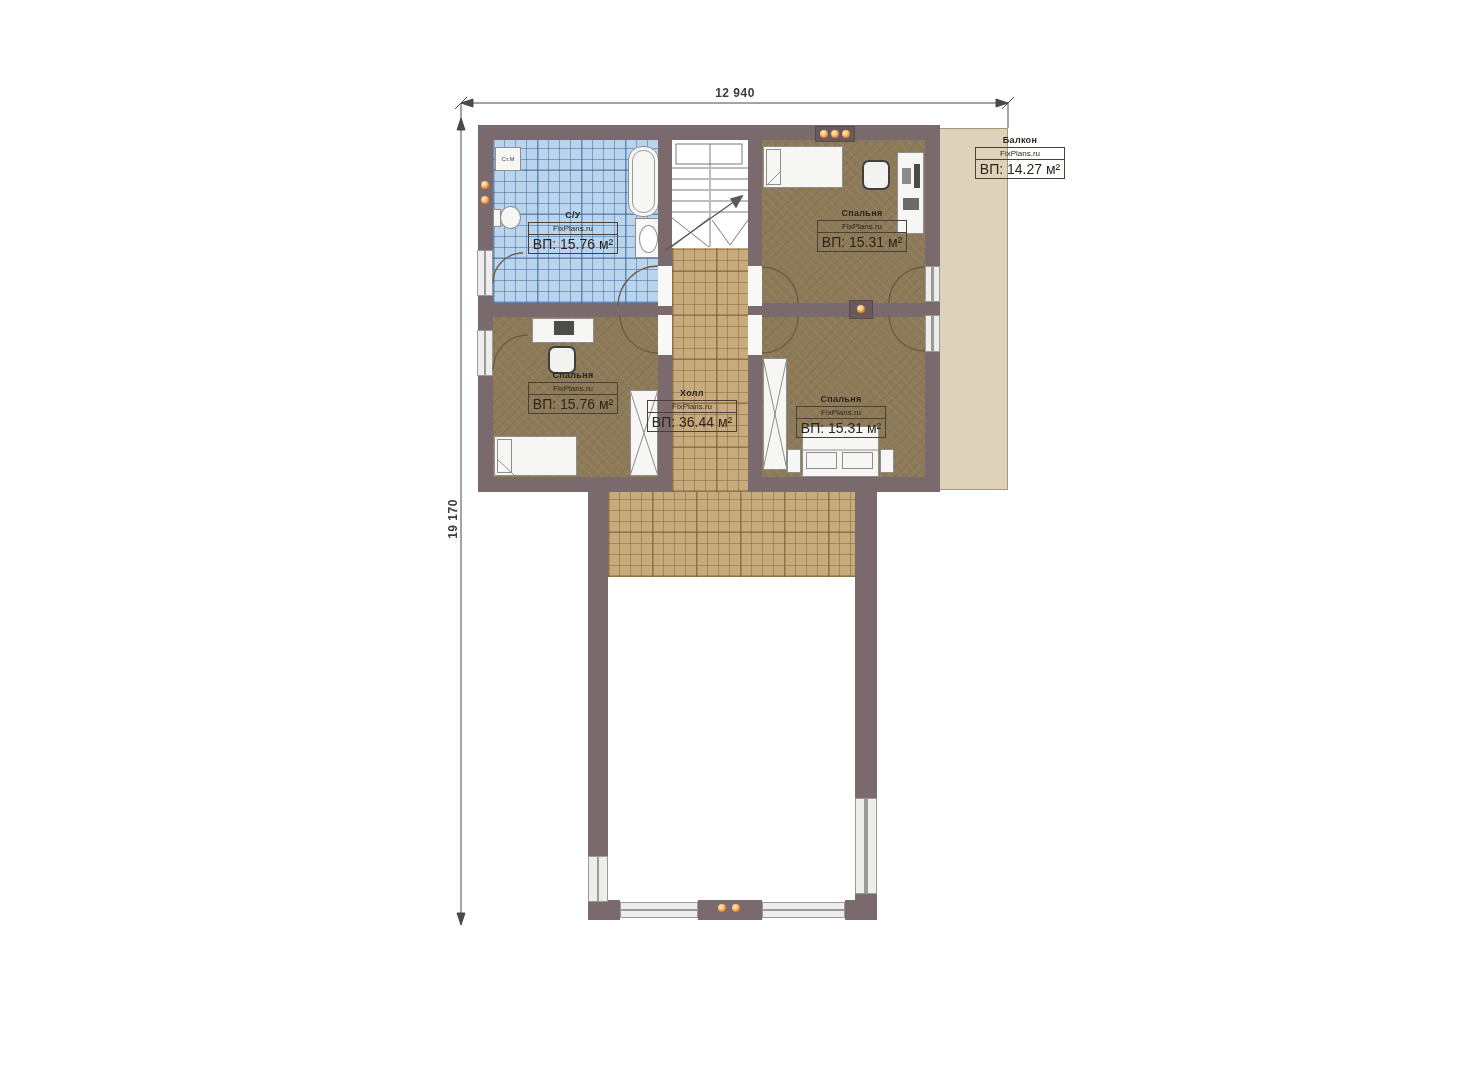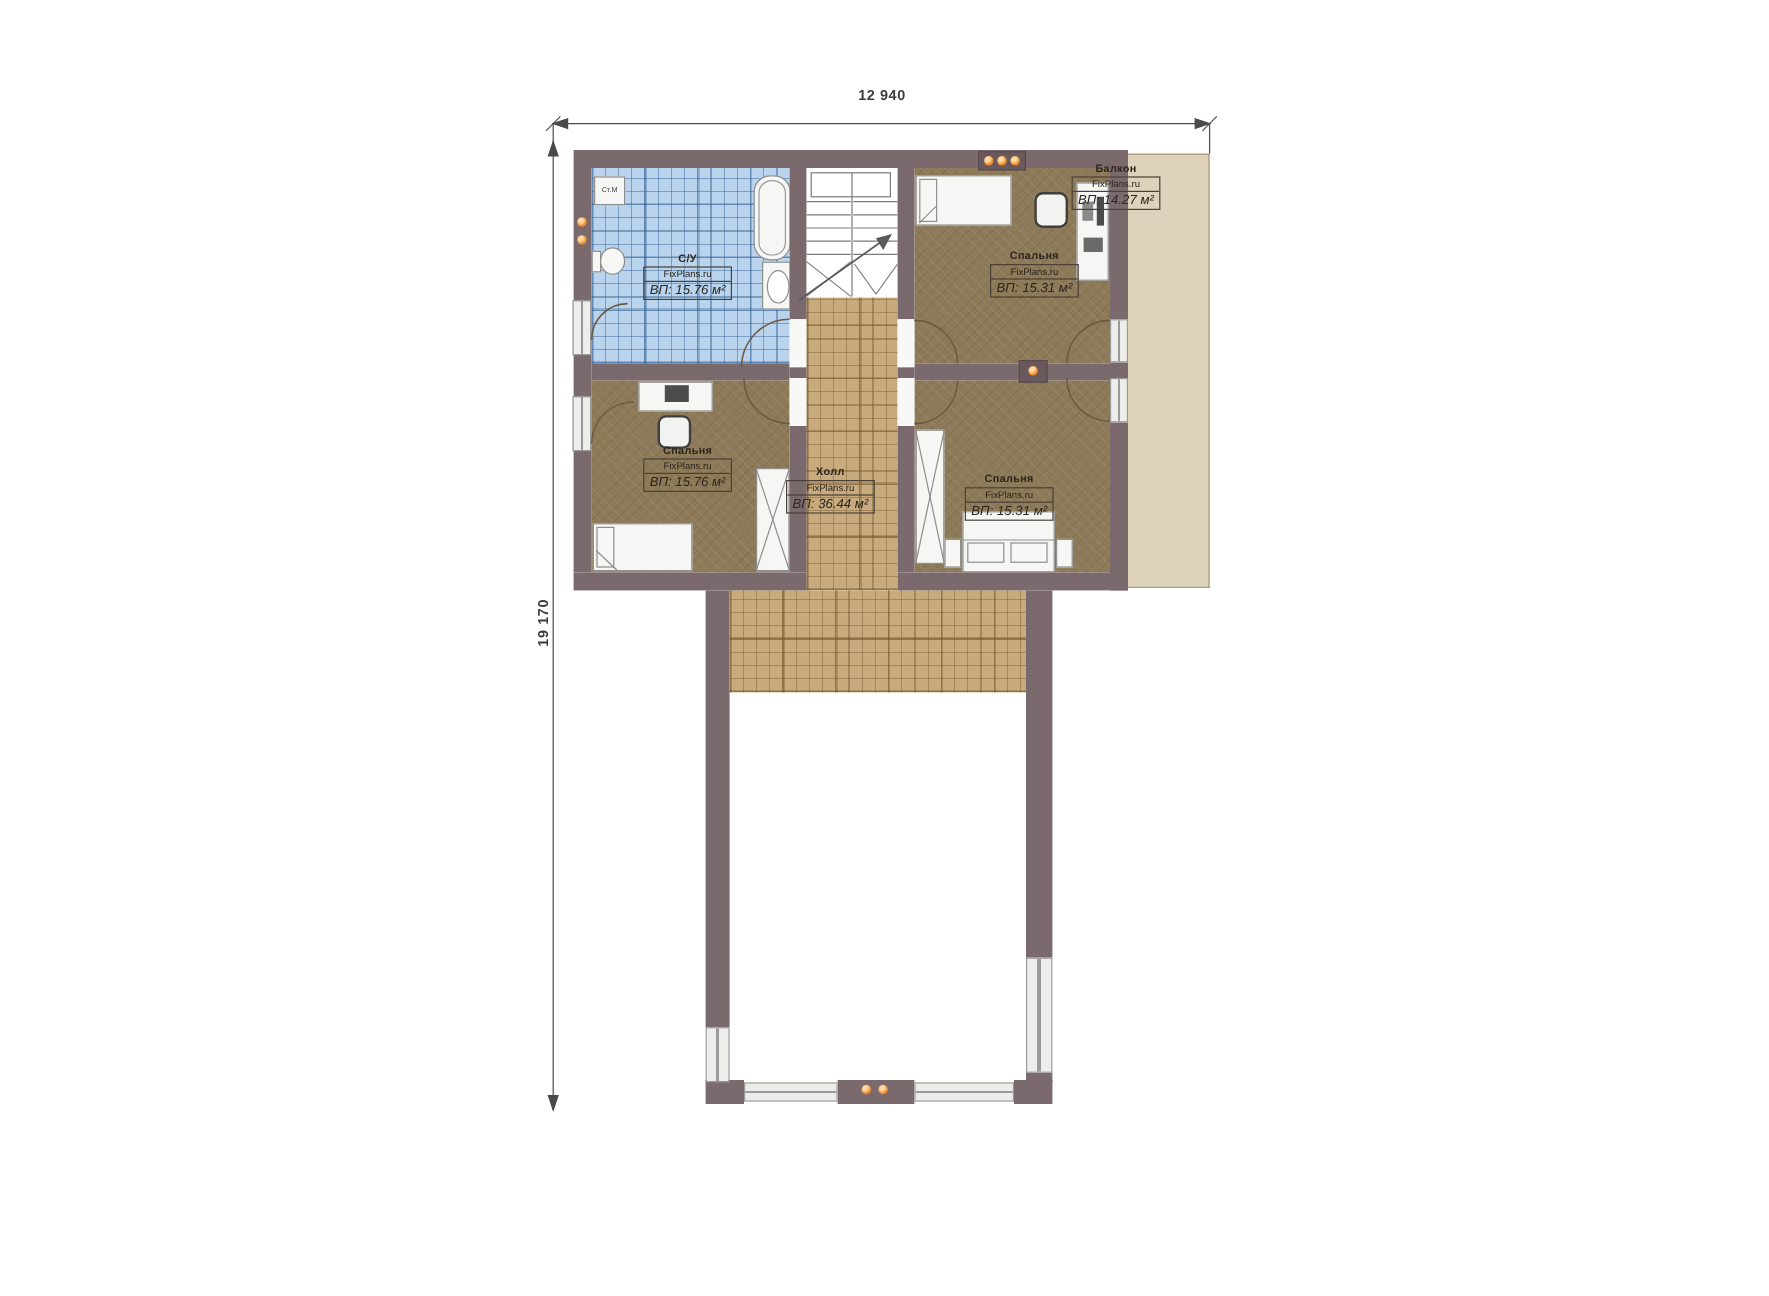--- a/index.html
+++ b/index.html
@@ -33,21 +33,21 @@
   .floor-bedroom{background-color:var(--floor-bedroom,#8d7a58);
     background-image:
       repeating-linear-gradient(45deg, rgba(255,255,255,.06) 0 1px, transparent 1px 7px),
       repeating-linear-gradient(-45deg, rgba(0,0,0,.06) 0 1px, transparent 1px 7px);}
   .balcony{background:var(--balcony,#ded2bb);border:1px solid #a79678;border-left:none;box-sizing:border-box;}
   
   .room-label{position:absolute;z-index:8;width:80px;display:flex;flex-direction:column;align-items:center;}
   .room-name{font-size:9px;font-weight:bold;color:var(--label-text,#2b251d);letter-spacing:.3px;margin-bottom:2px;white-space:nowrap;}
   .room-box{border:1px solid #4a4038;text-align:center;}
   .room-brand{font-size:8px;color:var(--label-text,#2b251d);padding:1px 4px;border-bottom:1px solid #4a4038;white-space:nowrap;}
-  .room-area{font-size:11px;color:var(--label-text,#2b251d);padding:1px 4px;white-space:nowrap;font-style:italic;}
+  .room-area{font-size:14px;color:var(--label-text,#2b251d);padding:1px 4px;white-space:nowrap;}
   .dim-label{position:absolute;z-index:8;font-size:12px;font-weight:600;color:var(--dim-text,#3c3c3c);
              width:80px;text-align:center;letter-spacing:.5px;}
   .dim-left{transform:rotate(-90deg);transform-origin:center;}
   .washer-label{position:absolute;z-index:3;font-size:6px;color:#444;width:100%;text-align:center;top:8px;}
   .chair{border:2px solid #3f3f3d;border-radius:7px;background:#f2f2f0;}
   .tub{border-radius:14px;}
   .tub-inner{position:absolute;left:3px;top:3px;right:3px;bottom:3px;border:1px solid #9a9a98;border-radius:11px;}
   .sink-bowl{position:absolute;left:3px;top:6px;width:17px;height:26px;border:1px solid #8e8e8c;border-radius:50%;background:#fff;}
   .toilet-bowl{border-radius:50%;}
   .dark{position:absolute;z-index:3;}
@@ -198,38 +198,38 @@
       <line x1="763" y1="358" x2="787" y2="470"></line>
         <line x1="787" y1="358" x2="763" y2="470"></line>
       <line x1="630" y1="390" x2="658" y2="476"></line>
         <line x1="658" y1="390" x2="630" y2="476"></line>
       <line x1="766" y1="186" x2="780" y2="172"></line>
       <line x1="497" y1="459" x2="514" y2="475"></line>
       <line x1="802" y1="450" x2="879" y2="450"></line>
     </g>
   </svg>
 
-  <div class="dim-label" style="left:695px;top:72px">12 940</div>
+  <div class="dim-label" style="left:695px;top:86px">12 940</div>
   <div class="dim-label dim-left" style="left:413px;top:512px">19 170</div>
 
   <div class="room-label" style="left:533px;top:210px">
     <div class="room-name">С/У</div>
     <div class="room-box">
       <div class="room-brand">FixPlans.ru</div>
       <div class="room-area">ВП: 15.76 м²</div>
     </div>
   </div>
   <div class="room-label" style="left:822px;top:208px">
     <div class="room-name">Спальня</div>
     <div class="room-box">
       <div class="room-brand">FixPlans.ru</div>
       <div class="room-area">ВП: 15.31 м²</div>
     </div>
   </div>
-  <div class="room-label" style="left:890px;top:135px">
+  <div class="room-label" style="left:980px;top:135px">
     <div class="room-name">Балкон</div>
     <div class="room-box">
       <div class="room-brand">FixPlans.ru</div>
       <div class="room-area">ВП: 14.27 м²</div>
     </div>
   </div>
   <div class="room-label" style="left:533px;top:370px">
     <div class="room-name">Спальня</div>
     <div class="room-box">
       <div class="room-brand">FixPlans.ru</div>

